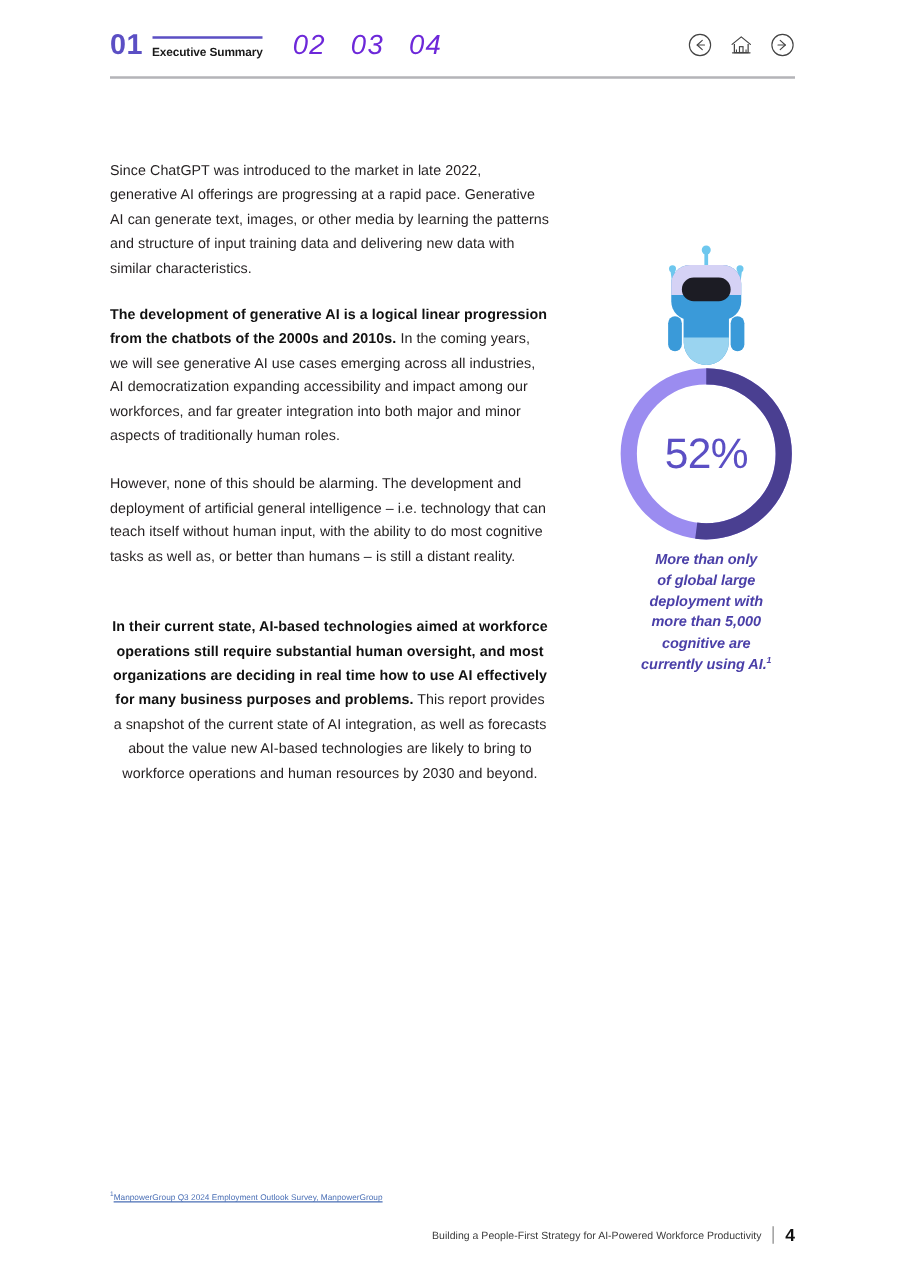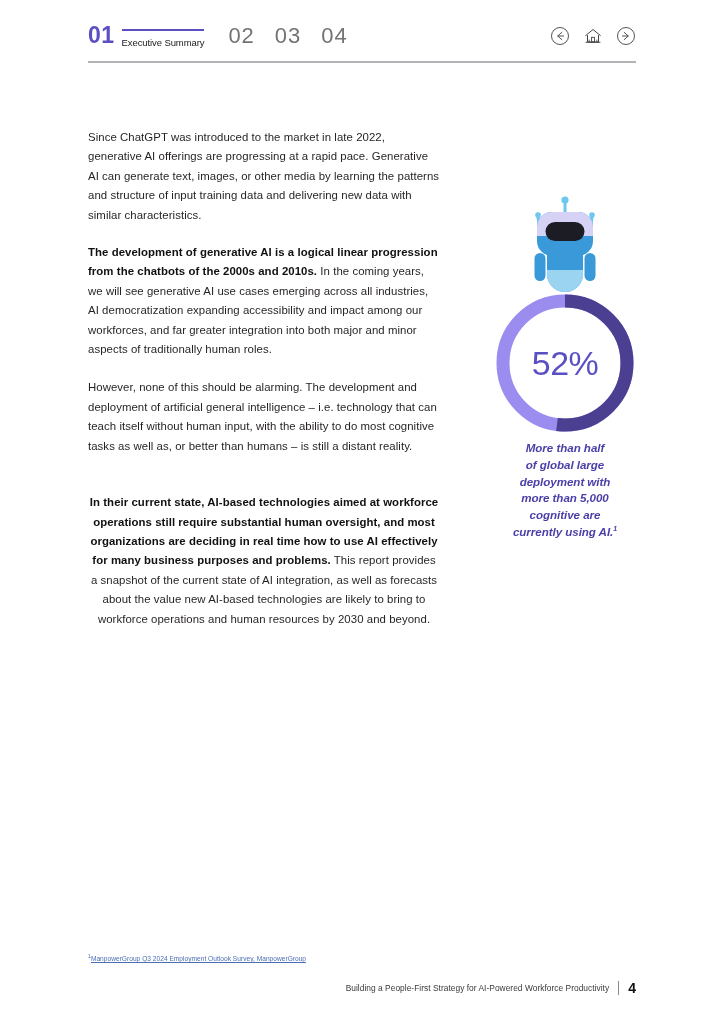--- a/index.html
+++ b/index.html
@@ -38,33 +38,34 @@
     line-height: 1;
   }
   .tab-num {
     font-size: 23px;
     font-weight: bold;
     letter-spacing: 0.5px;
     color: #5b4fc4;
   }
   .tab-inactive .tab-num {
     font-weight: 400;
-    color: #737373;
+    color: #6d28d9;
     font-size: 22px;
     letter-spacing: 1px;
+    font-style: italic;
   }
   .tab-active-label-wrap {
     margin-left: 7px;
     padding-top: 3px;
     border-top: 2px solid #5b4fc4;
     display: block;
   }
   .tab-label {
     font-size: 9.5px;
-    font-weight: normal;
+    font-weight: bold;
     color: #1a1a1a;
     letter-spacing: -0.1px;
     display: block;
     padding-top: 4px;
     white-space: nowrap;
   }
   .tab-spacer { width: 24px; }
   .tab-spacer-sm { width: 20px; }
 
   #nav-icons {
@@ -329,21 +330,21 @@
     <svg id="donut-svg" width="148" height="148" viewBox="0 0 148 148">
 
       <circle cx="74" cy="74" r="62" fill="none" stroke="#9b8cf0" stroke-width="13"></circle>
 
       <circle id="donut-value-arc" cx="74" cy="74" r="62" fill="none" stroke="#4a3f91" stroke-width="13" stroke-dasharray="202.56989430346985 186.98759474166448" transform="rotate(-90 74 74)"></circle>
     </svg>
     <div id="donut-value">52%</div>
   </div>
 
   <div id="figure-caption">
-    <span>More than half</span><br>
+    <span>More than only</span><br>
     <span>of global large</span><br>
     <span>deployment with</span><br>
     <span>more than 5,000</span><br>
     <span>cognitive are</span><br>
     <span>currently using AI.</span><sup>1</sup>
   </div>
 
 </div>
 
 <div id="footnote">

